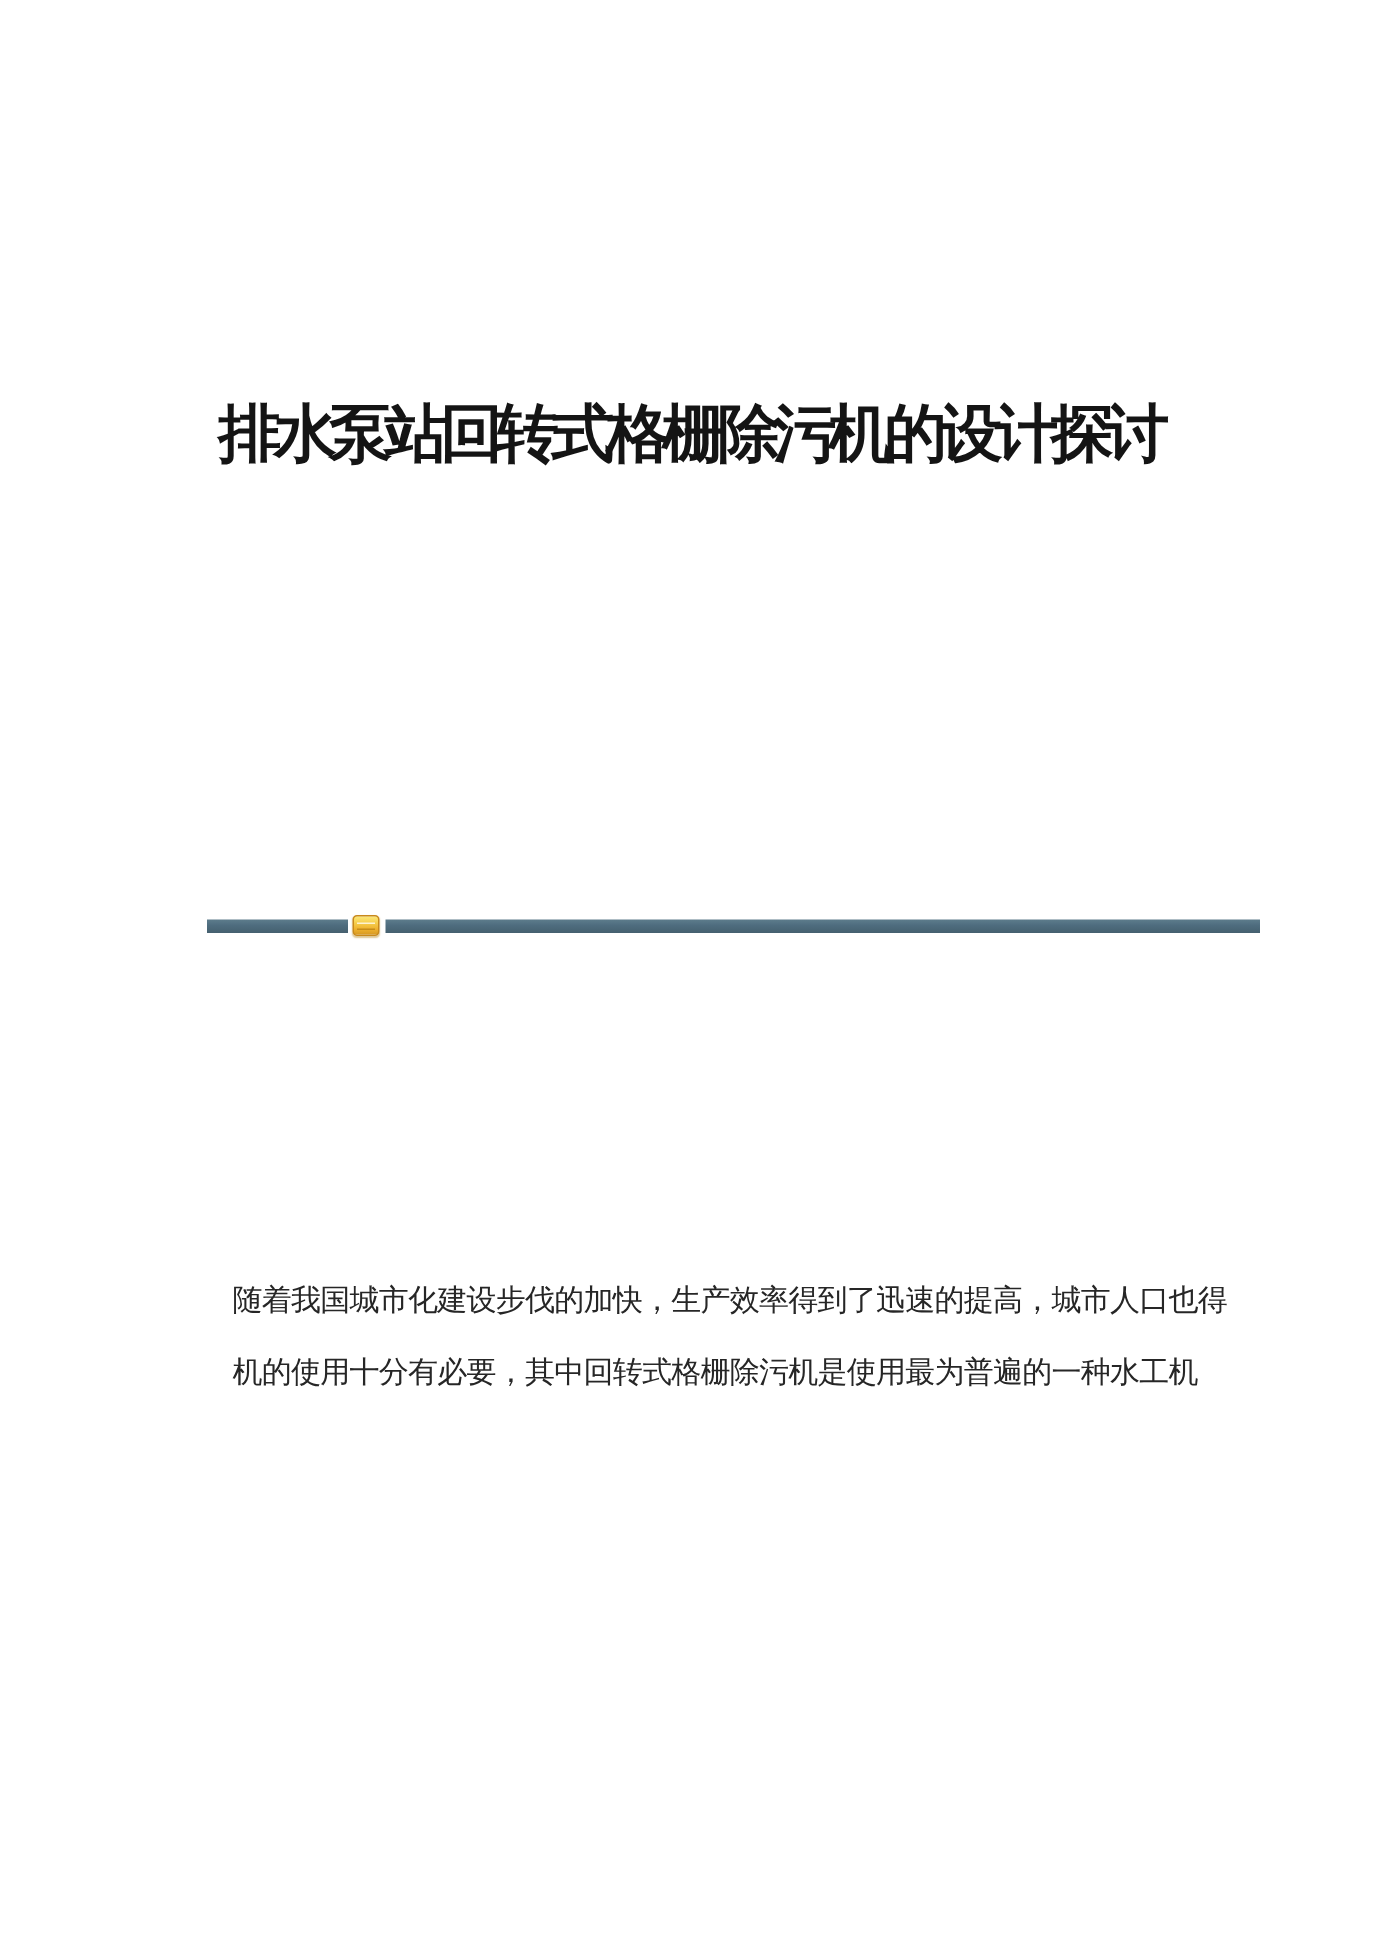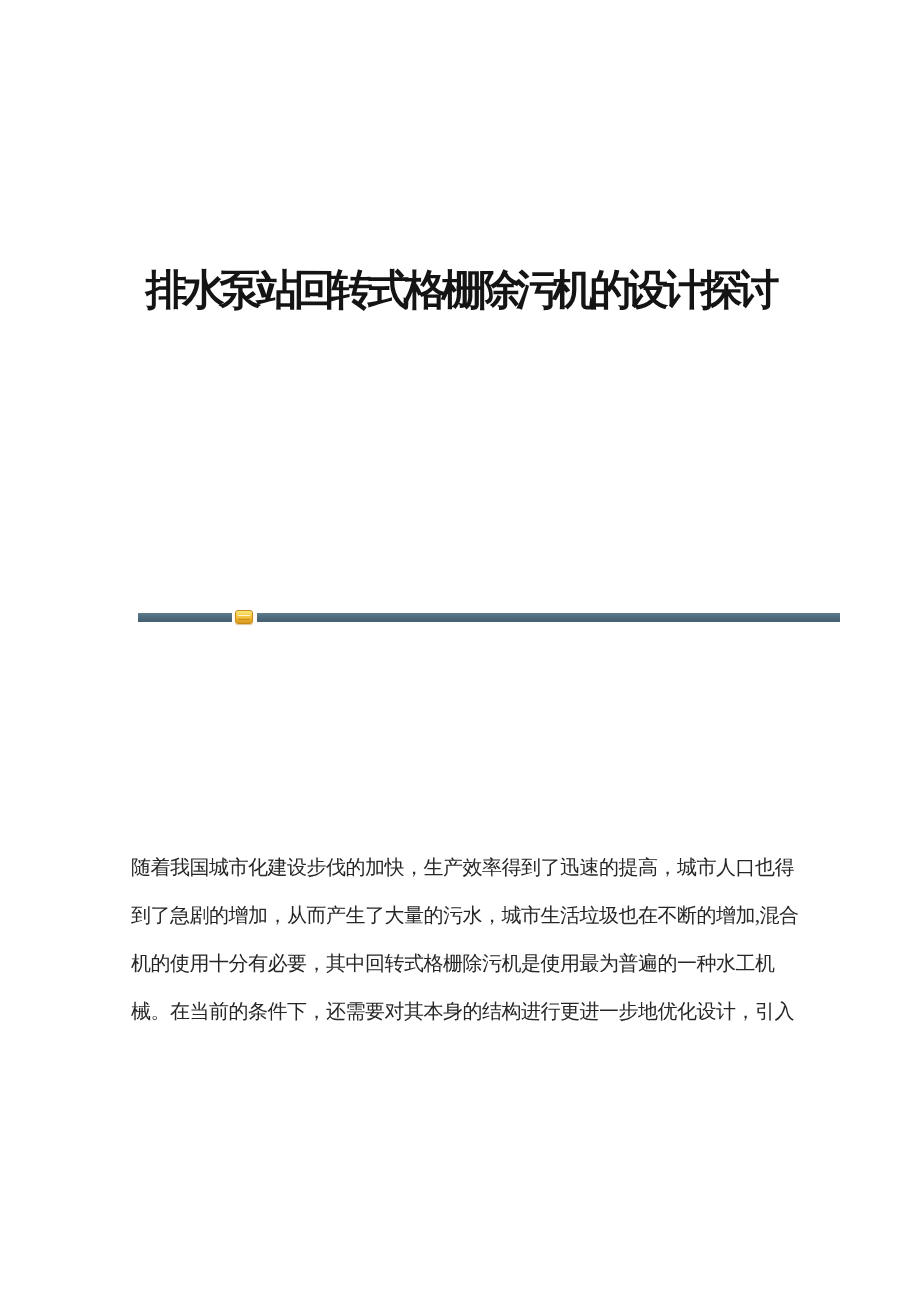--- a/index.html
+++ b/index.html
@@ -79,35 +79,34 @@
     left: 131px;
     width: 662px;
     font-size: 20px;
     line-height: 48px;
     letter-spacing: -0.5px;
     color: #262626;
     font-family: "Liberation Serif", "DejaVu Serif", serif;
   }
   .body-text .line {
     white-space: nowrap;
+    margin-left: 24px;
   }
 </style>
 </head>
 <body>
 
 <div class="page">
 
   <h1 class="doc-title">排水泵站回转式格栅除污机的设计探讨</h1>
 
   <div class="divider">
     <span class="seg seg-left"></span>
     <span class="envelope"></span>
     <span class="seg seg-right"></span>
   </div>
 
   <div class="body-text">
     <div class="line">随着我国城市化建设步伐的加快，生产效率得到了迅速的提高，城市人口也得</div>
-    <div class="line">到了急剧的增加，从而产生了大量的污水，城市生活垃圾也在不断的增加,混合</div>
     <div class="line">机的使用十分有必要，其中回转式格栅除污机是使用最为普遍的一种水工机</div>
-    <div class="line">械。在当前的条件下，还需要对其本身的结构进行更进一步地优化设计，引入</div>
   </div>
 
 </div>
 
 </body></html>

